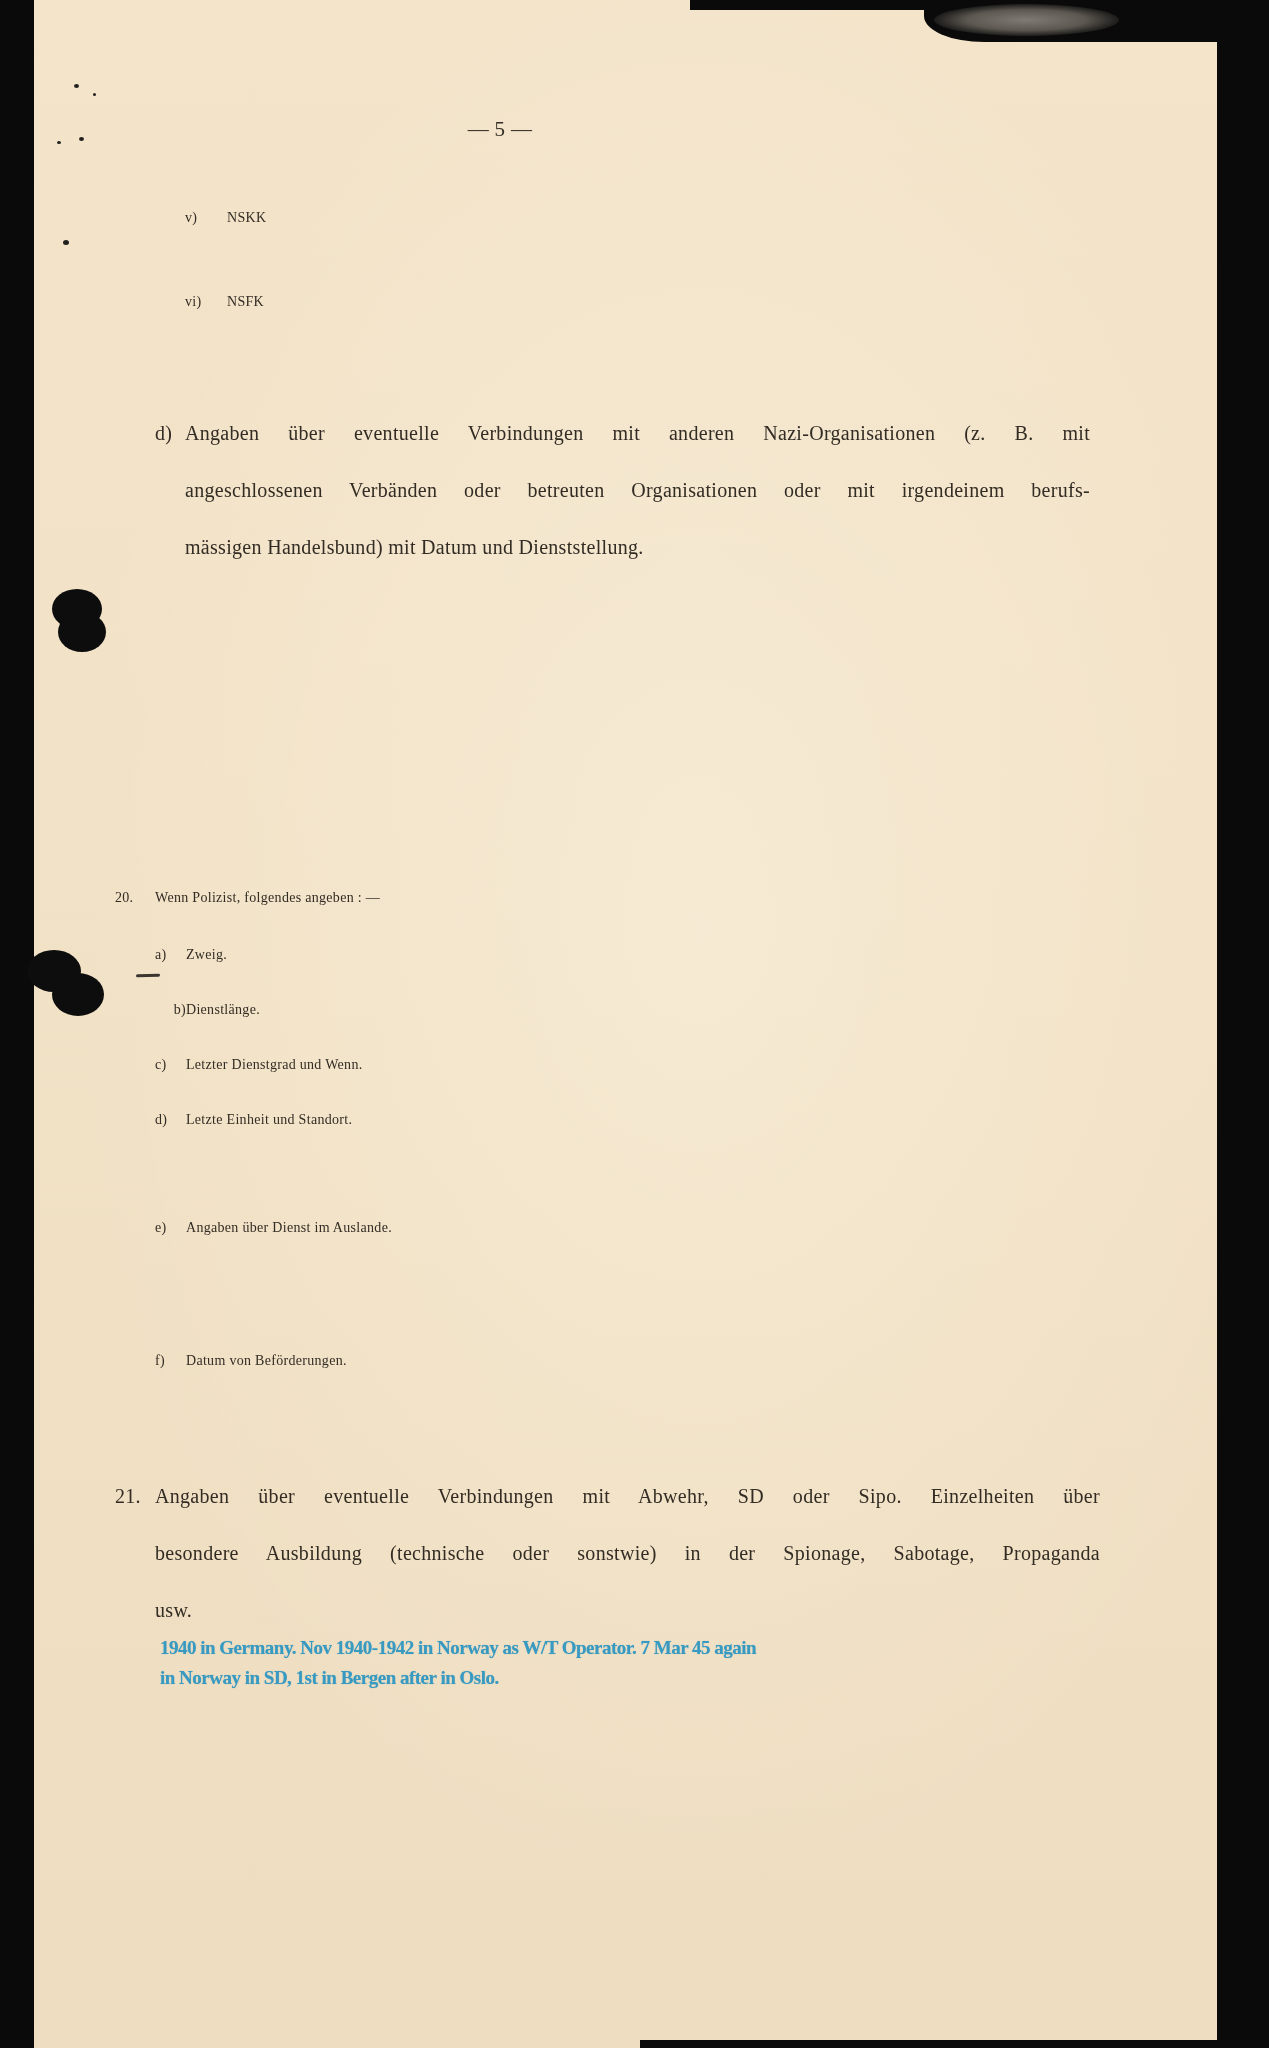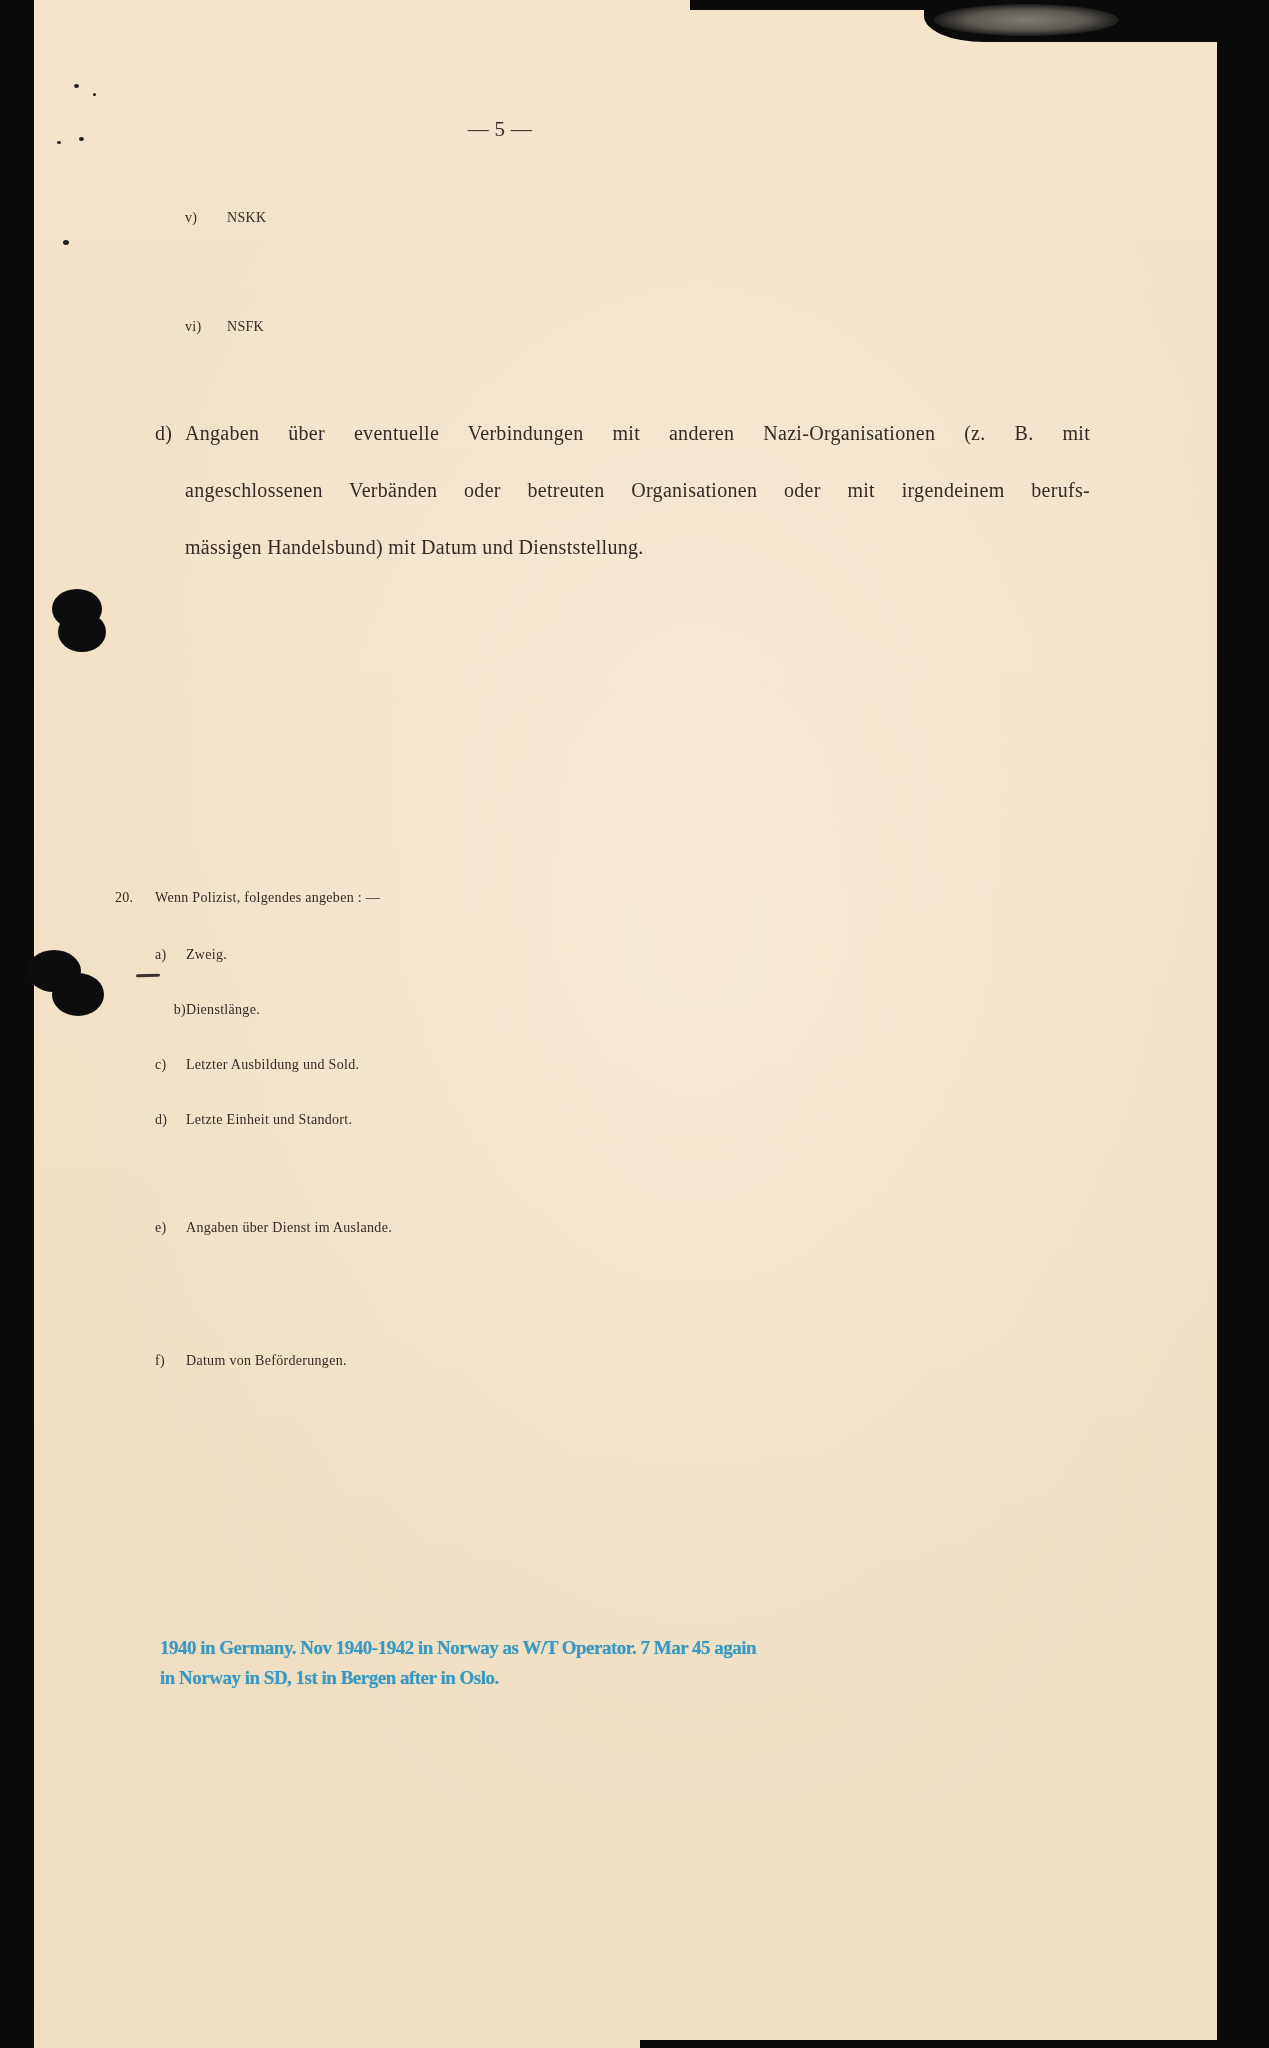--- a/index.html
+++ b/index.html
@@ -76,21 +76,21 @@
   <div class="speck" style="left:79px; top:137px; width:5px; height:4px;"></div>
   <div class="speck" style="left:63px; top:240px; width:6px; height:5px;"></div>
   <div class="dash" style="left:136px; top:974px; width:24px; transform:rotate(-2deg);"></div>
 
   <div class="abs doc" style="left:435px; top:116px; width:130px; text-align:center; font-size:21px;">— 5 —</div>
 
   <div class="abs doc" style="left:185px; top:205px;">
     <span class="mk38">v)</span><span>NSKK</span>
   </div>
 
-  <div class="abs doc" style="left:185px; top:314px;">
+  <div class="abs doc" style="left:185px; top:289px;">
     <span class="mk38">vi)</span><span>NSFK</span>
   </div>
 
   <div class="abs para" style="left:155px; top:405px; width:940px;">
     <span class="pmarker">d)</span>
     <div style="margin-left:30px; width:905px;">
       <div class="pline jst">Angaben über eventuelle Verbindungen mit anderen Nazi-Organisationen (z. B. mit</div>
       <div class="pline jst">angeschlossenen Verbänden oder betreuten Organisationen oder mit irgendeinem berufs-</div>
       <div class="pline">mässigen Handelsbund) mit Datum und Dienststellung.</div>
     </div>
@@ -100,31 +100,39 @@
     <span class="num40">20.</span><span>Wenn Polizist, folgendes angeben : —</span>
   </div>
 
   <div class="abs doc" style="left:155px; top:942px;">
     <span class="mk31">a)</span><span>Zweig.</span>
   </div>
   <div class="abs doc" style="left:155px; top:997px;text-align:right;">
     <span class="mk31">b)</span><span>Dienstlänge.</span>
   </div>
   <div class="abs doc" style="left:155px; top:1052px;">
-    <span class="mk31">c)</span><span>Letzter Ausbildung und Sold.</span>
+    <span class="mk31">c)</span><span>Letzter Dienstgrad und Wenn.</span>
   </div>
   <div class="abs doc" style="left:155px; top:1107px;">
     <span class="mk31">d)</span><span>Letzte Einheit und Standort.</span>
   </div>
   <div class="abs doc" style="left:155px; top:1215px;">
     <span class="mk31">e)</span><span>Angaben über Dienst im Auslande.</span>
   </div>
   <div class="abs doc" style="left:155px; top:1348px;">
     <span class="mk31">f)</span><span>Datum von Beförderungen.</span>
   </div>
 
+  <div class="abs para" style="left:115px; top:1468px; width:995px;">
+    <span class="pmarker">21.</span>
+    <div style="margin-left:40px; width:945px;">
+      <div class="pline jst">Angaben über eventuelle Verbindungen mit Abwehr, SD oder Sipo.  Einzelheiten über</div>
+      <div class="pline jst">besondere Ausbildung (technische oder sonstwie) in der Spionage, Sabotage, Propaganda</div>
+      <div class="pline">usw.</div>
+    </div>
+  </div>
 
   <div class="abs typed" style="left:160px; top:1633px;">
     <div>1940 in Germany.  Nov 1940-1942 in Norway as W/T Operator.  7 Mar 45 again</div>
     <div>in Norway in SD, 1st in Bergen after in Oslo.</div>
   </div>
 
 </div>
 
 </body></html>

